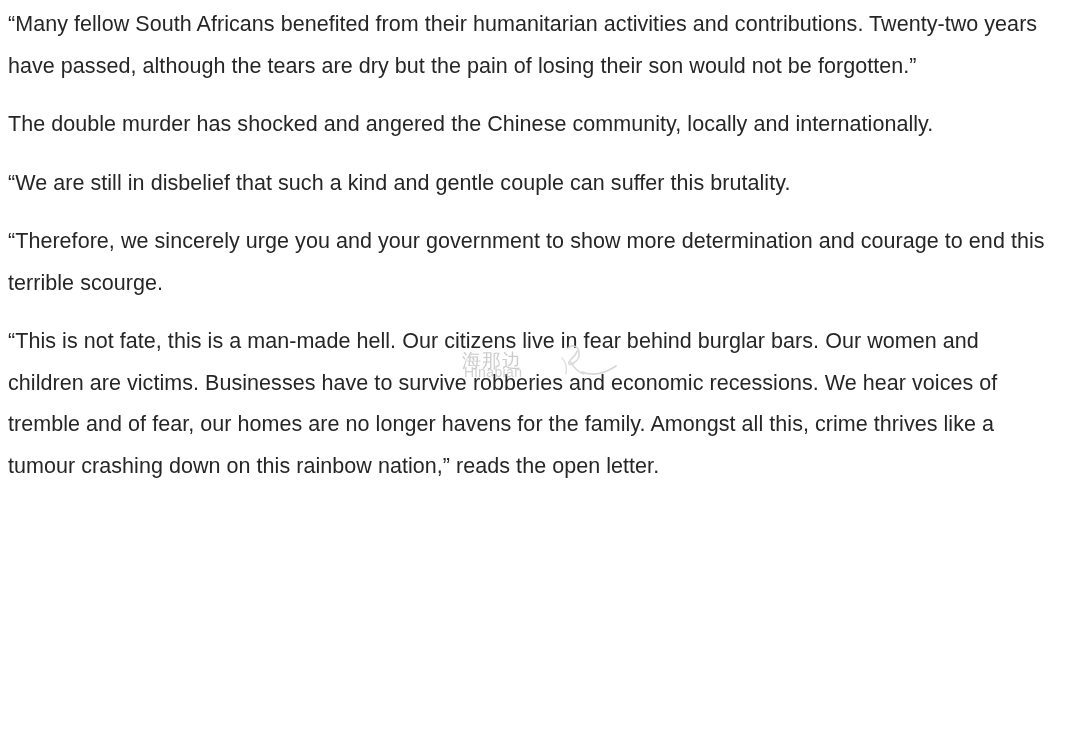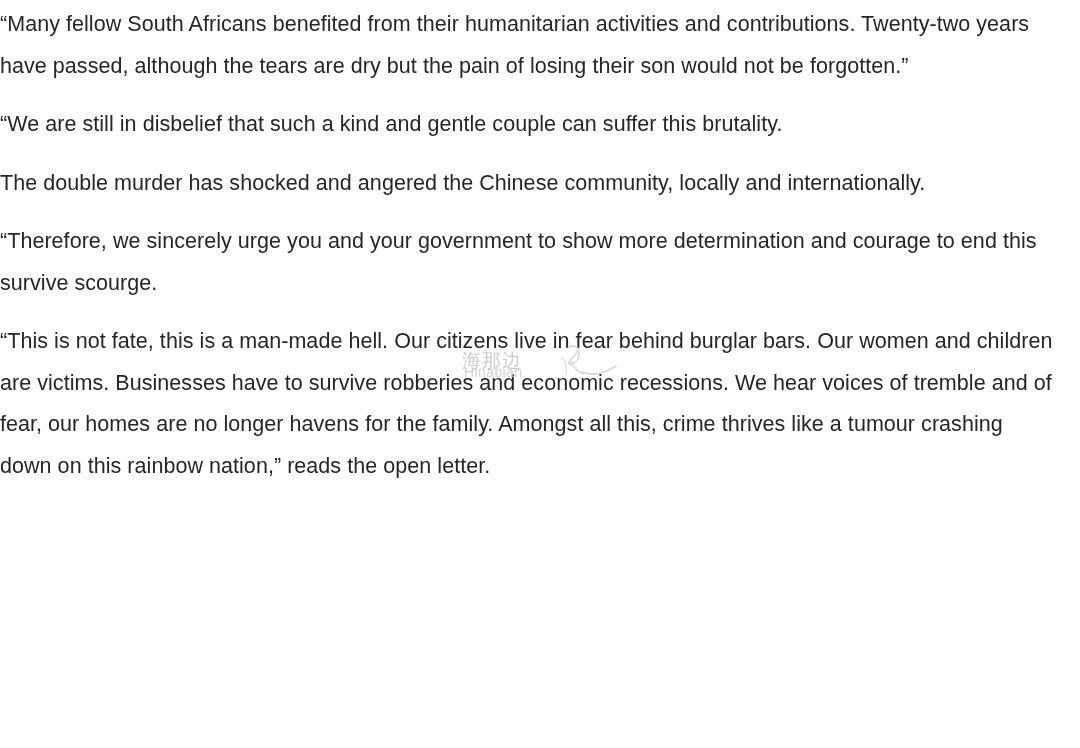--- a/index.html
+++ b/index.html
@@ -11,21 +11,21 @@
     width: 1080px;
     height: 748px;
     font-family: "Liberation Sans", sans-serif;
     color: #2b2b2b;
     overflow: hidden;
   }
   .article {
     position: relative;
     width: 1080px;
     box-sizing: border-box;
-    padding: 4px 22px 0 0;
+    padding: 4px 22px 0 8px;
   }
   .para {
     font-size: 21.5px;
     line-height: 41.5px;
     color: #262626;
     margin: 0 0 17px 0;
     letter-spacing: 0.05px;
     font-weight: 400;
   }
   .para:last-child {
@@ -70,23 +70,23 @@
     width: 64px;
     height: 40px;
   }
 </style>
 </head>
 <body>
 
 <div class="article">
 
   <p class="para">“Many fellow South Africans benefited from their humanitarian activities and contributions. Twenty-two years have passed, although the tears are dry but the pain of losing their son would not be forgotten.”</p>
+  <p class="para">The double murder has shocked and angered the Chinese community, locally and internationally.</p>
   <p class="para">“We are still in disbelief that such a kind and gentle couple can suffer this brutality.</p>
-  <p class="para">The double murder has shocked and angered the Chinese community, locally and internationally.</p>
-  <p class="para">“Therefore, we sincerely urge you and your government to show more determination and courage to end this survive scourge.</p>
+  <p class="para">“Therefore, we sincerely urge you and your government to show more determination and courage to end this terrible scourge.</p>
   <p class="para">“This is not fate, this is a man-made hell. Our citizens live in fear behind burglar bars. Our women and children are victims. Businesses have to survive robberies and economic recessions. We hear voices of tremble and of fear, our homes are no longer havens for the family. Amongst all this, crime thrives like a tumour crashing down on this rainbow nation,” reads the open letter.</p>
 
   <div class="watermark">
     <span class="wm-cn">海那边</span>
     <span class="wm-en">Hinabian</span>
     <svg class="wm-mark" viewBox="0 0 64 40">
       <path d="M10 6 C14 2 20 4 21 10 C22 16 18 20 14 22 C12 23 10 22 11 20 C13 16 18 14 19 9" fill="none" stroke="#d6d6d6" stroke-width="1.6" stroke-linecap="round"></path>
       <path d="M13 20 C16 26 20 30 26 32" fill="none" stroke="#d6d6d6" stroke-width="1.6" stroke-linecap="round"></path>
       <path d="M24 30 C34 34 46 32 58 24" fill="none" stroke="#d6d6d6" stroke-width="1.8" stroke-linecap="round"></path>
       <path d="M4 16 C8 20 9 26 8 32" fill="none" stroke="#dedede" stroke-width="1.4" stroke-linecap="round"></path>

